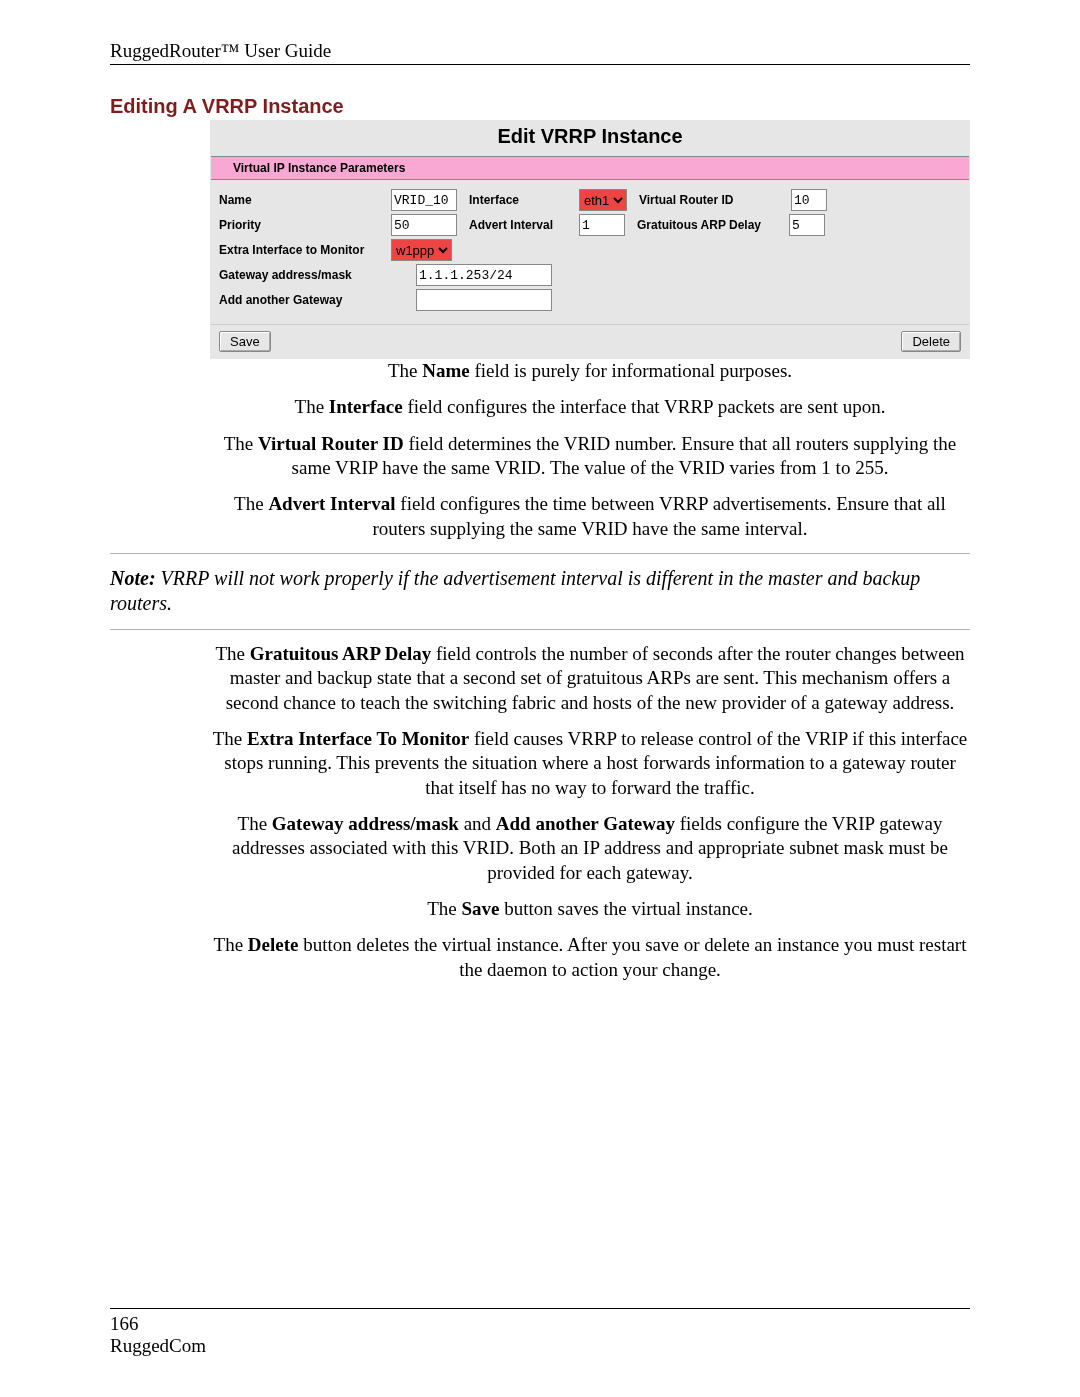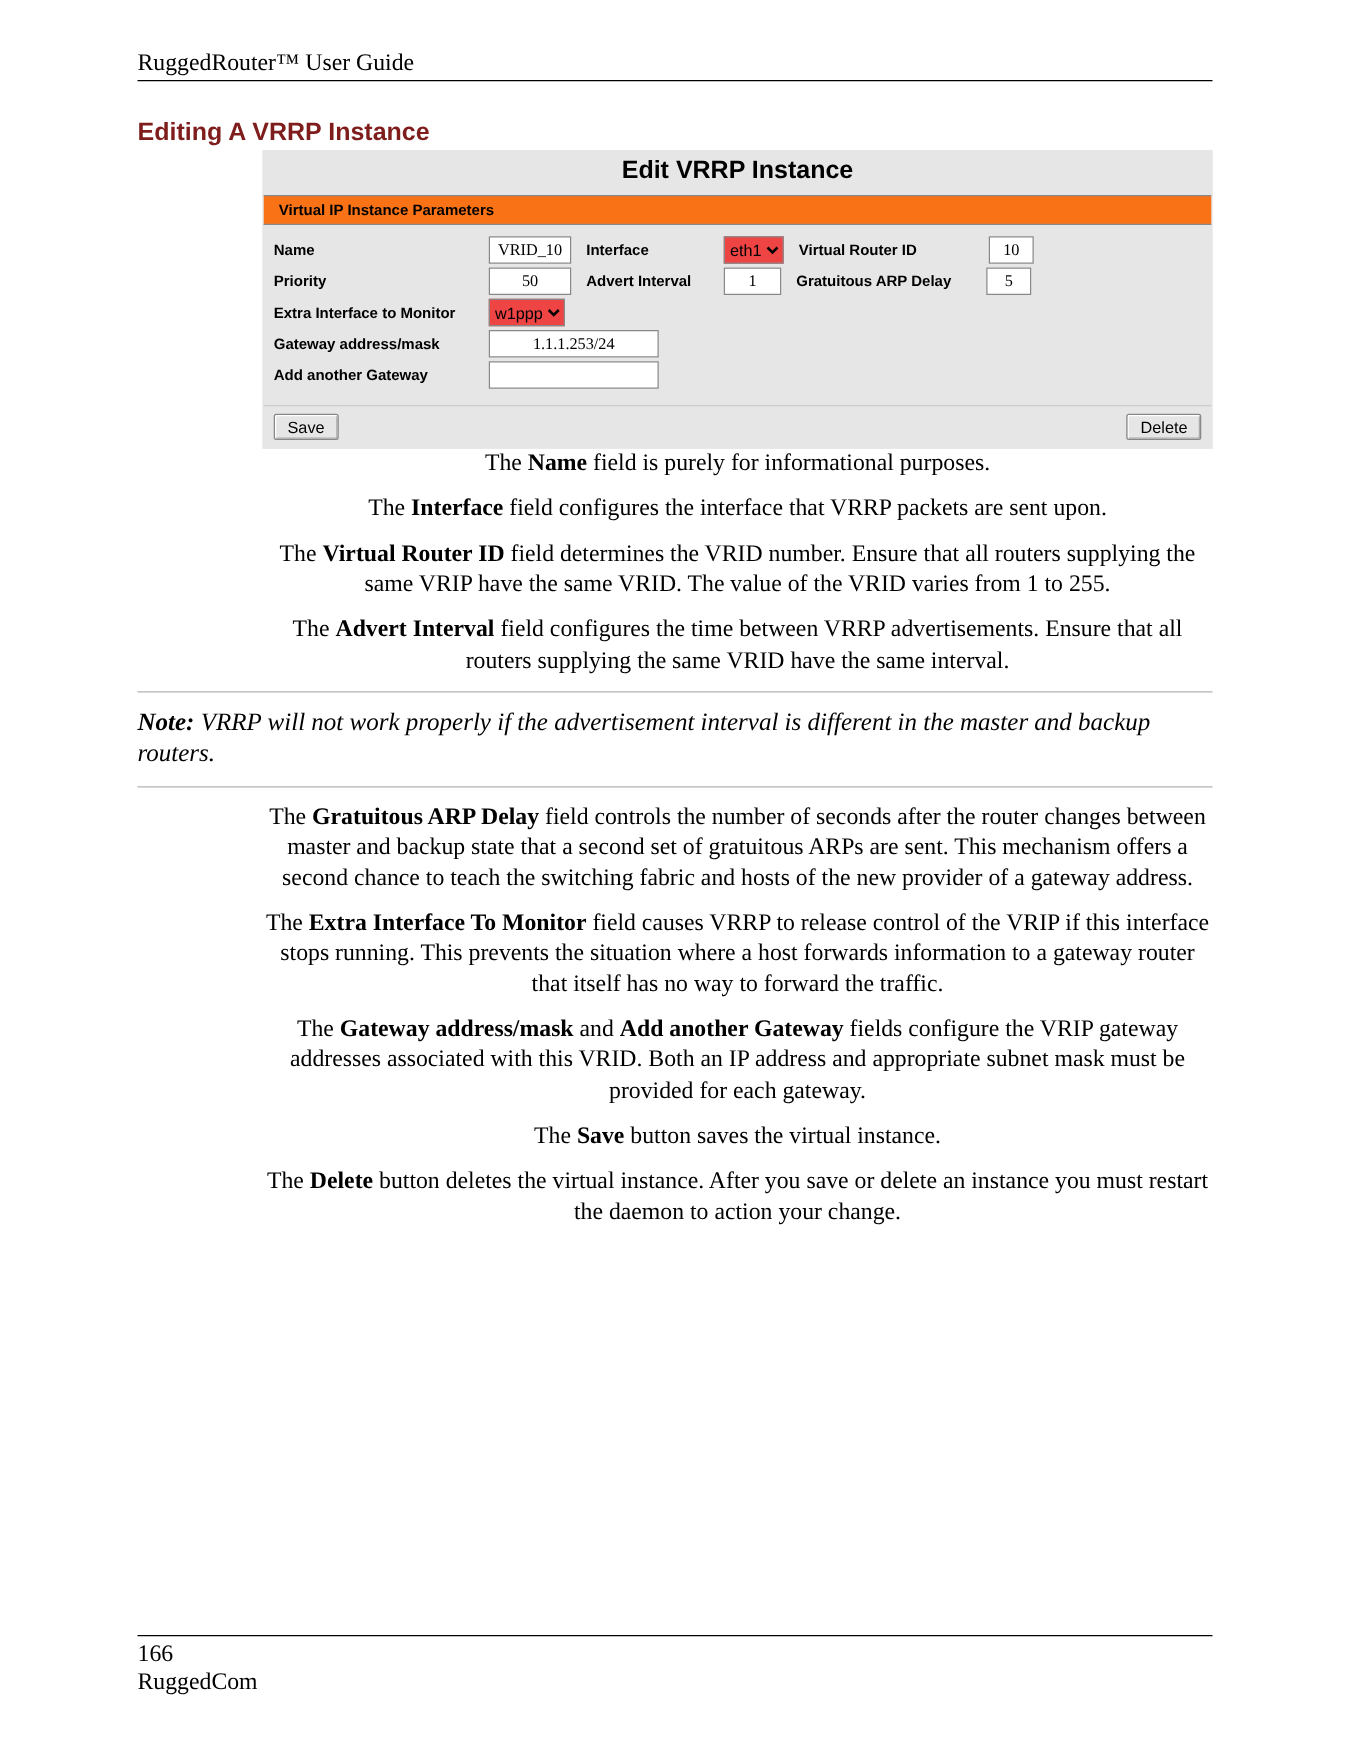--- a/index.html
+++ b/index.html
@@ -41,24 +41,24 @@
   }
   .screenshot .shot-title {
     font-family: Verdana, Arial, sans-serif;
     font-weight: bold;
     font-size: 20px;
     text-align: center;
     padding: 4px 0 8px 0;
     color: #000000;
   }
   .param-header {
-    background: #f97316;
-    font-weight: bold;
-    font-size: 12px;
-    padding: 4px 12px;
+    background: #f9a8d4;
+    font-weight: bold;
+    font-size: 12px;
+    padding: 4px 22px;
     border-top: 1px solid #888;
     border-bottom: 1px solid #888;
   }
   .param-body {
     background: #e6e6e6;
     padding: 6px 8px 10px 8px;
   }
   .param-row {
     display: flex;
     align-items: center;
@@ -77,32 +77,31 @@
     width: 98px;
     flex-shrink: 0;
   }
   .lbl3 {
     font-weight: bold;
     font-size: 12px;
     width: 140px;
     flex-shrink: 0;
   }
   input[type="text"].tf {
-    font-family: Liberation Serif, serif;
+    font-family: Liberation Mono, monospace;
     font-size: 13px;
     border: 1px solid #888;
     background: #fff;
     height: 18px;
     padding: 1px 2px;
     box-sizing: content-box;
-    text-align: center;
   }
   .tf-short  { width: 60px; }
   .tf-tiny   { width: 30px; }
-  .tf-med    { width: 130px; }
+  .tf-med    { width: 130px; margin-left: 25px; }
   .tf-mid    { width: 40px; }
   select.sel {
     font-family: Verdana, Arial, sans-serif;
     font-size: 13px;
     border: 1px solid #888;
     background: #ef4444;
     height: 22px;
   }
   .btn {
     font-family: Verdana, Arial, sans-serif;

